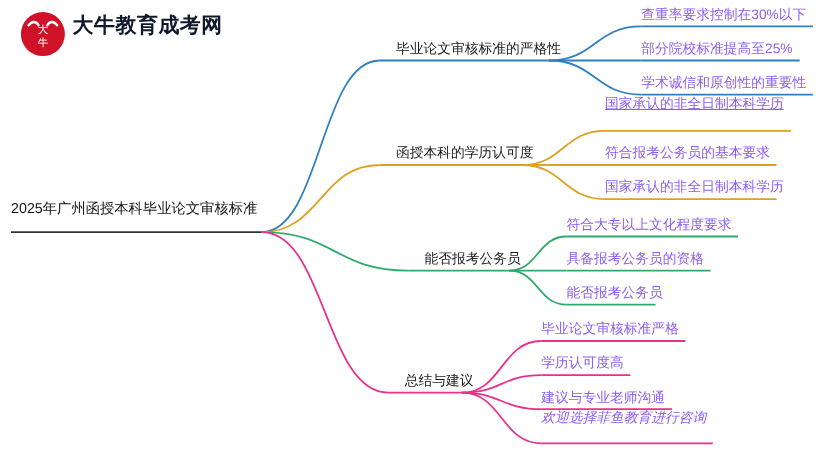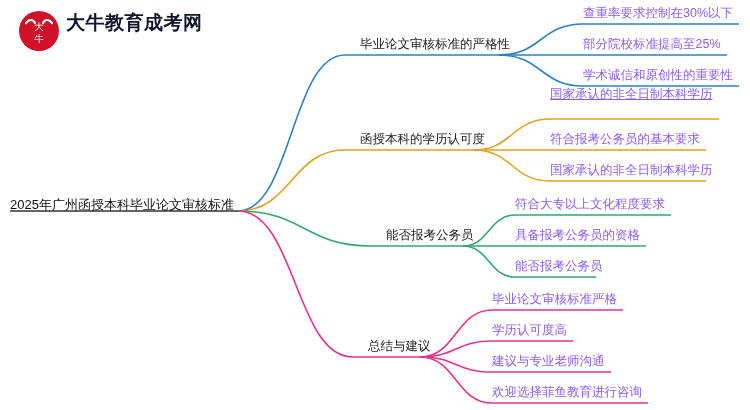--- a/index.html
+++ b/index.html
@@ -124,31 +124,31 @@
       <path d="M420 357 C456 357,456 341,492 341" stroke="#e8318a" fill="none" stroke-width="1.6"></path>
       <path d="M492 341 L573 341" stroke="#e8318a" fill="none" stroke-width="1.6"></path>
       <path d="M420 357 C456 357,456 372,492 372" stroke="#e8318a" fill="none" stroke-width="1.6"></path>
       <path d="M492 372 L611 372" stroke="#e8318a" fill="none" stroke-width="1.6"></path>
       <path d="M420 357 C456 357,456 403,492 403" stroke="#e8318a" fill="none" stroke-width="1.6"></path>
       <path d="M492 403 L648 403" stroke="#e8318a" fill="none" stroke-width="1.6"></path>
     </g>
 </svg>
 
 <div id="labels">
-    <div class="node-label root-label" style="left: 10px; top: 197px;">2025年广州函授本科毕业论文审核标准</div>
+    <div class="node-label root-label" style="left: 10px; top: 182px;">2025年广州函授本科毕业论文审核标准</div>
     <div class="node-label branch-label" style="left: 345px; top: 37px;">毕业论文审核标准的严格性</div>
     <div class="node-label leaf-label" style="left: 583px; top: 6px;">查重率要求控制在30%以下</div>
     <div class="node-label leaf-label" style="left: 583px; top: 37px;">部分院校标准提高至25%</div>
     <div class="node-label leaf-label" style="left: 583px; top: 68px; text-align: right;">学术诚信和原创性的重要性</div>
     <div class="node-label branch-label" style="left: 345px; top: 132px;">函授本科的学历认可度</div>
     <div class="node-label leaf-label" style="left: 550px; top: 87px; text-decoration: underline;">国家承认的非全日制本科学历</div>
     <div class="node-label leaf-label" style="left: 550px; top: 132px; text-align: center;">符合报考公务员的基本要求</div>
     <div class="node-label leaf-label" style="left: 550px; top: 163px;">国家承认的非全日制本科学历</div>
     <div class="node-label branch-label" style="left: 371px; top: 228px;">能否报考公务员</div>
     <div class="node-label leaf-label" style="left: 515px; top: 197px; text-align: right;">符合大专以上文化程度要求</div>
     <div class="node-label leaf-label" style="left: 515px; top: 228px;">具备报考公务员的资格</div>
     <div class="node-label leaf-label" style="left: 515px; top: 259px;">能否报考公务员</div>
     <div class="node-label branch-label" style="left: 353px; top: 339px;">总结与建议</div>
     <div class="node-label leaf-label" style="left: 492px; top: 292px;">毕业论文审核标准严格</div>
     <div class="node-label leaf-label" style="left: 492px; top: 323px; text-align: center;">学历认可度高</div>
     <div class="node-label leaf-label" style="left: 492px; top: 354px;">建议与专业老师沟通</div>
-    <div class="node-label leaf-label" style="left: 492px; top: 385px;">欢迎选择菲鱼教育进行咨询</div>
+    <div class="node-label leaf-label" style="left: 492px; top: 373px; font-style: italic;">欢迎选择菲鱼教育进行咨询</div>
   </div>
 
 </body></html>

